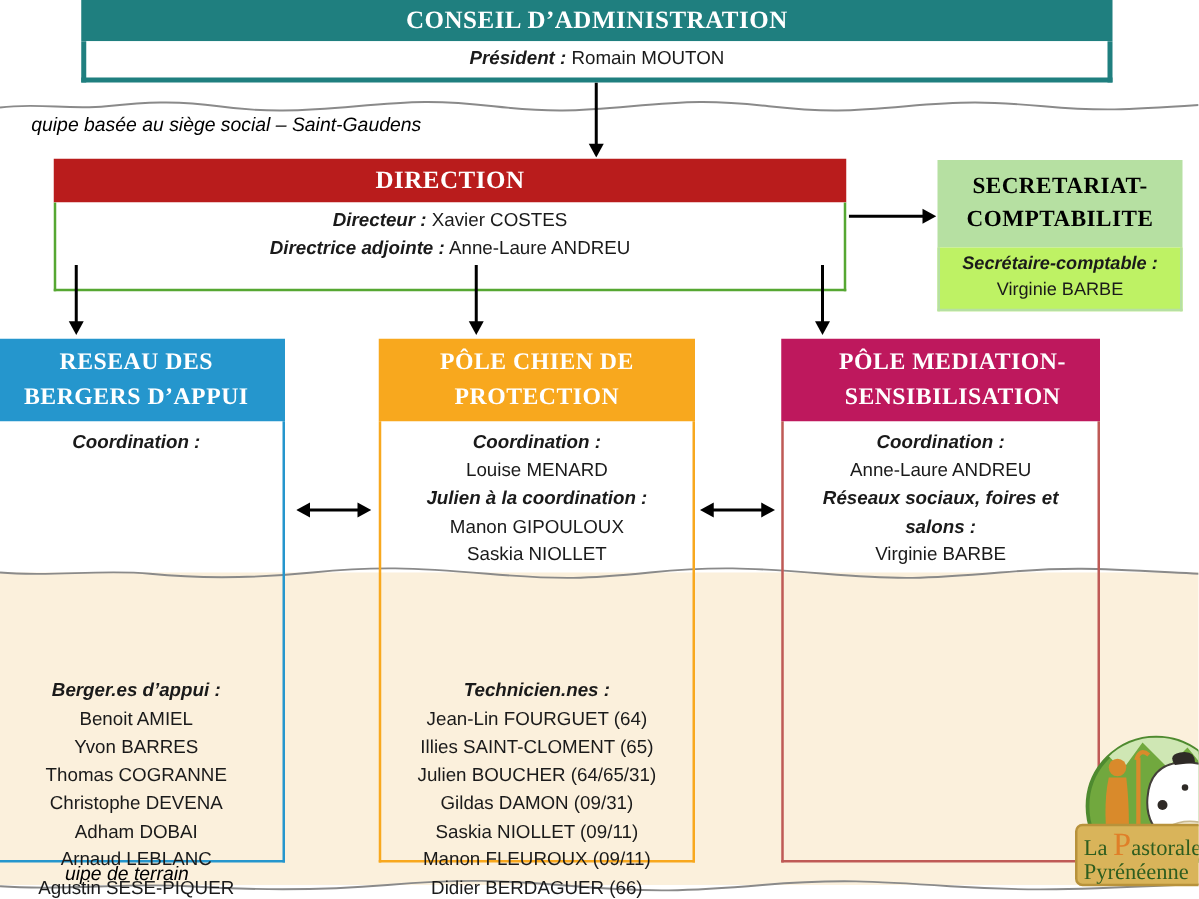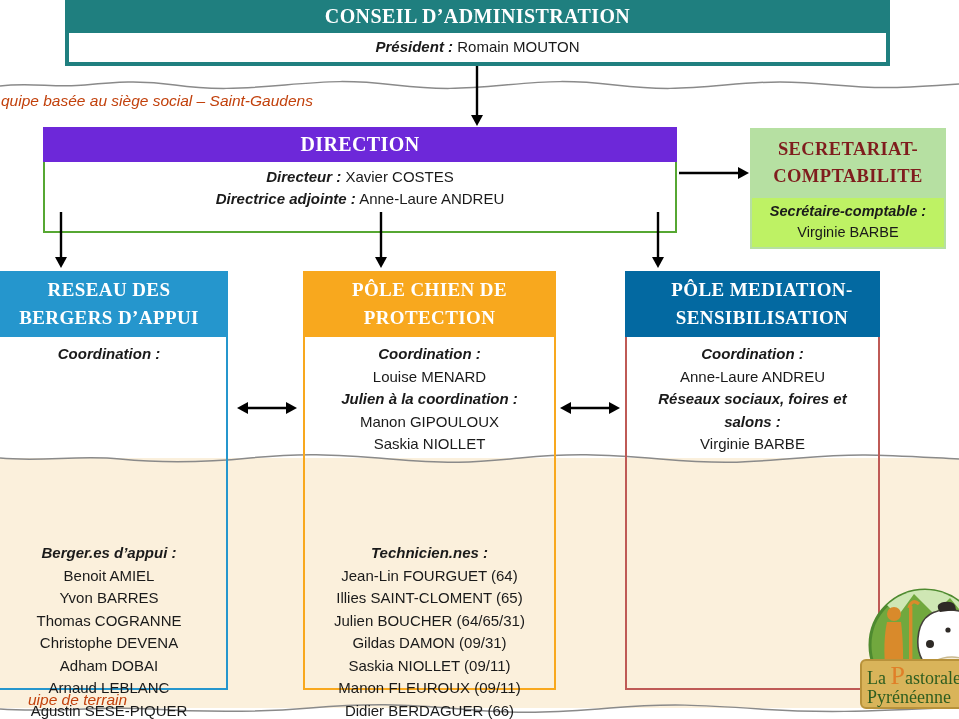--- a/index.html
+++ b/index.html
@@ -4,45 +4,45 @@
 <style>
   html,body{margin:0;padding:0;background:#fff;}
   .page{position:relative;width:959px;height:719px;overflow:hidden;background:#ffffff;
         font-family:"Liberation Sans",sans-serif;color:#1a1a1a;}
   .serif{font-family:"Liberation Serif",serif;font-weight:bold;letter-spacing:.4px;}
   .abs{position:absolute;}
   
   .cream-band{left:0;top:458px;width:959px;height:250px;background:#fbf0dc;}
   .white-bottom{left:0;top:708px;width:959px;height:11px;background:#ffffff;}
   .torn{left:0;width:959px;height:16px;pointer-events:none;}
-  .band-label{font-style:italic;color:#c2410c;font-size:15.5px;}
+  .band-label{font-style:italic;color:#000000;font-size:15.5px;padding-left:24px;}
   
   .conseil{left:65px;top:0;width:825px;}
   .conseil-hdr{height:33px;background:#1f7f7f;color:#ffffff;display:flex;align-items:center;justify-content:center;font-size:20px;}
   .conseil-body{height:24px;background:#fff;border:4px solid #1f7f7f;border-top:none;text-align:center;padding-top:5px;font-size:15px;}
   
   .direction{left:43px;top:127px;width:634px;}
-  .direction-hdr{height:35px;background:#6d28d9;color:#fff;display:flex;align-items:center;justify-content:center;font-size:20px;}
+  .direction-hdr{height:35px;background:#b91c1c;color:#fff;display:flex;align-items:center;justify-content:center;font-size:20px;}
   .direction-body{background:#fff;border:2px solid #56a732;border-top:none;text-align:center;font-size:15px;line-height:22px;padding:4px 0 21px;}
   
   .secretariat{left:750px;top:128px;width:196px;}
-  .secr-hdr{background:#b6e0a2;color:#7f1d1d;display:flex;flex-direction:column;align-items:center;justify-content:center;height:70px;font-size:18.5px;line-height:27px;}
+  .secr-hdr{background:#b6e0a2;color:#000000;display:flex;flex-direction:column;align-items:center;justify-content:center;height:70px;font-size:18.5px;line-height:27px;}
   .secr-body{background:#bef264;border:2px solid #b6e0a2;border-top:none;text-align:center;font-size:14.5px;line-height:21px;padding:3px 0 4px;}
   
   .col{top:271px;height:419px;}
   .col-hdr{height:66px;color:#fff;display:flex;flex-direction:column;align-items:center;justify-content:center;font-size:19px;line-height:28px;text-align:center;}
   .col-body{position:absolute;left:0;right:0;top:66px;bottom:0;border:2px solid;border-top:none;text-align:center;font-size:15px;line-height:22.5px;}
   .col-upper{position:absolute;left:0;right:0;top:6px;padding:0 10px;}
   .col-lower{position:absolute;left:0;right:0;top:205px;padding:0 6px;}
   .col-blue{left:-10px;width:238px;}
   .col-blue .col-hdr{background:#2596cd;} .col-blue .col-body{border-color:#2596cd;}
   .col-orange{left:303px;width:253px;}
   .col-orange .col-hdr{background:#f8a81e;} .col-orange .col-body{border-color:#f8a81e;}
   .col-red{left:625px;width:255px;}
-  .col-red .col-hdr{background:#0369a1;padding-left:19px;} .col-red .col-body{border-color:#bf5a56;}
+  .col-red .col-hdr{background:#be185d;padding-left:19px;} .col-red .col-body{border-color:#bf5a56;}
   .b{font-weight:bold;font-style:italic;}
   svg{display:block;}
   .arrow{pointer-events:none;}
 </style>
 </head>
 <body>
 
 <div class="page">
 
   <div class="abs cream-band"></div>

